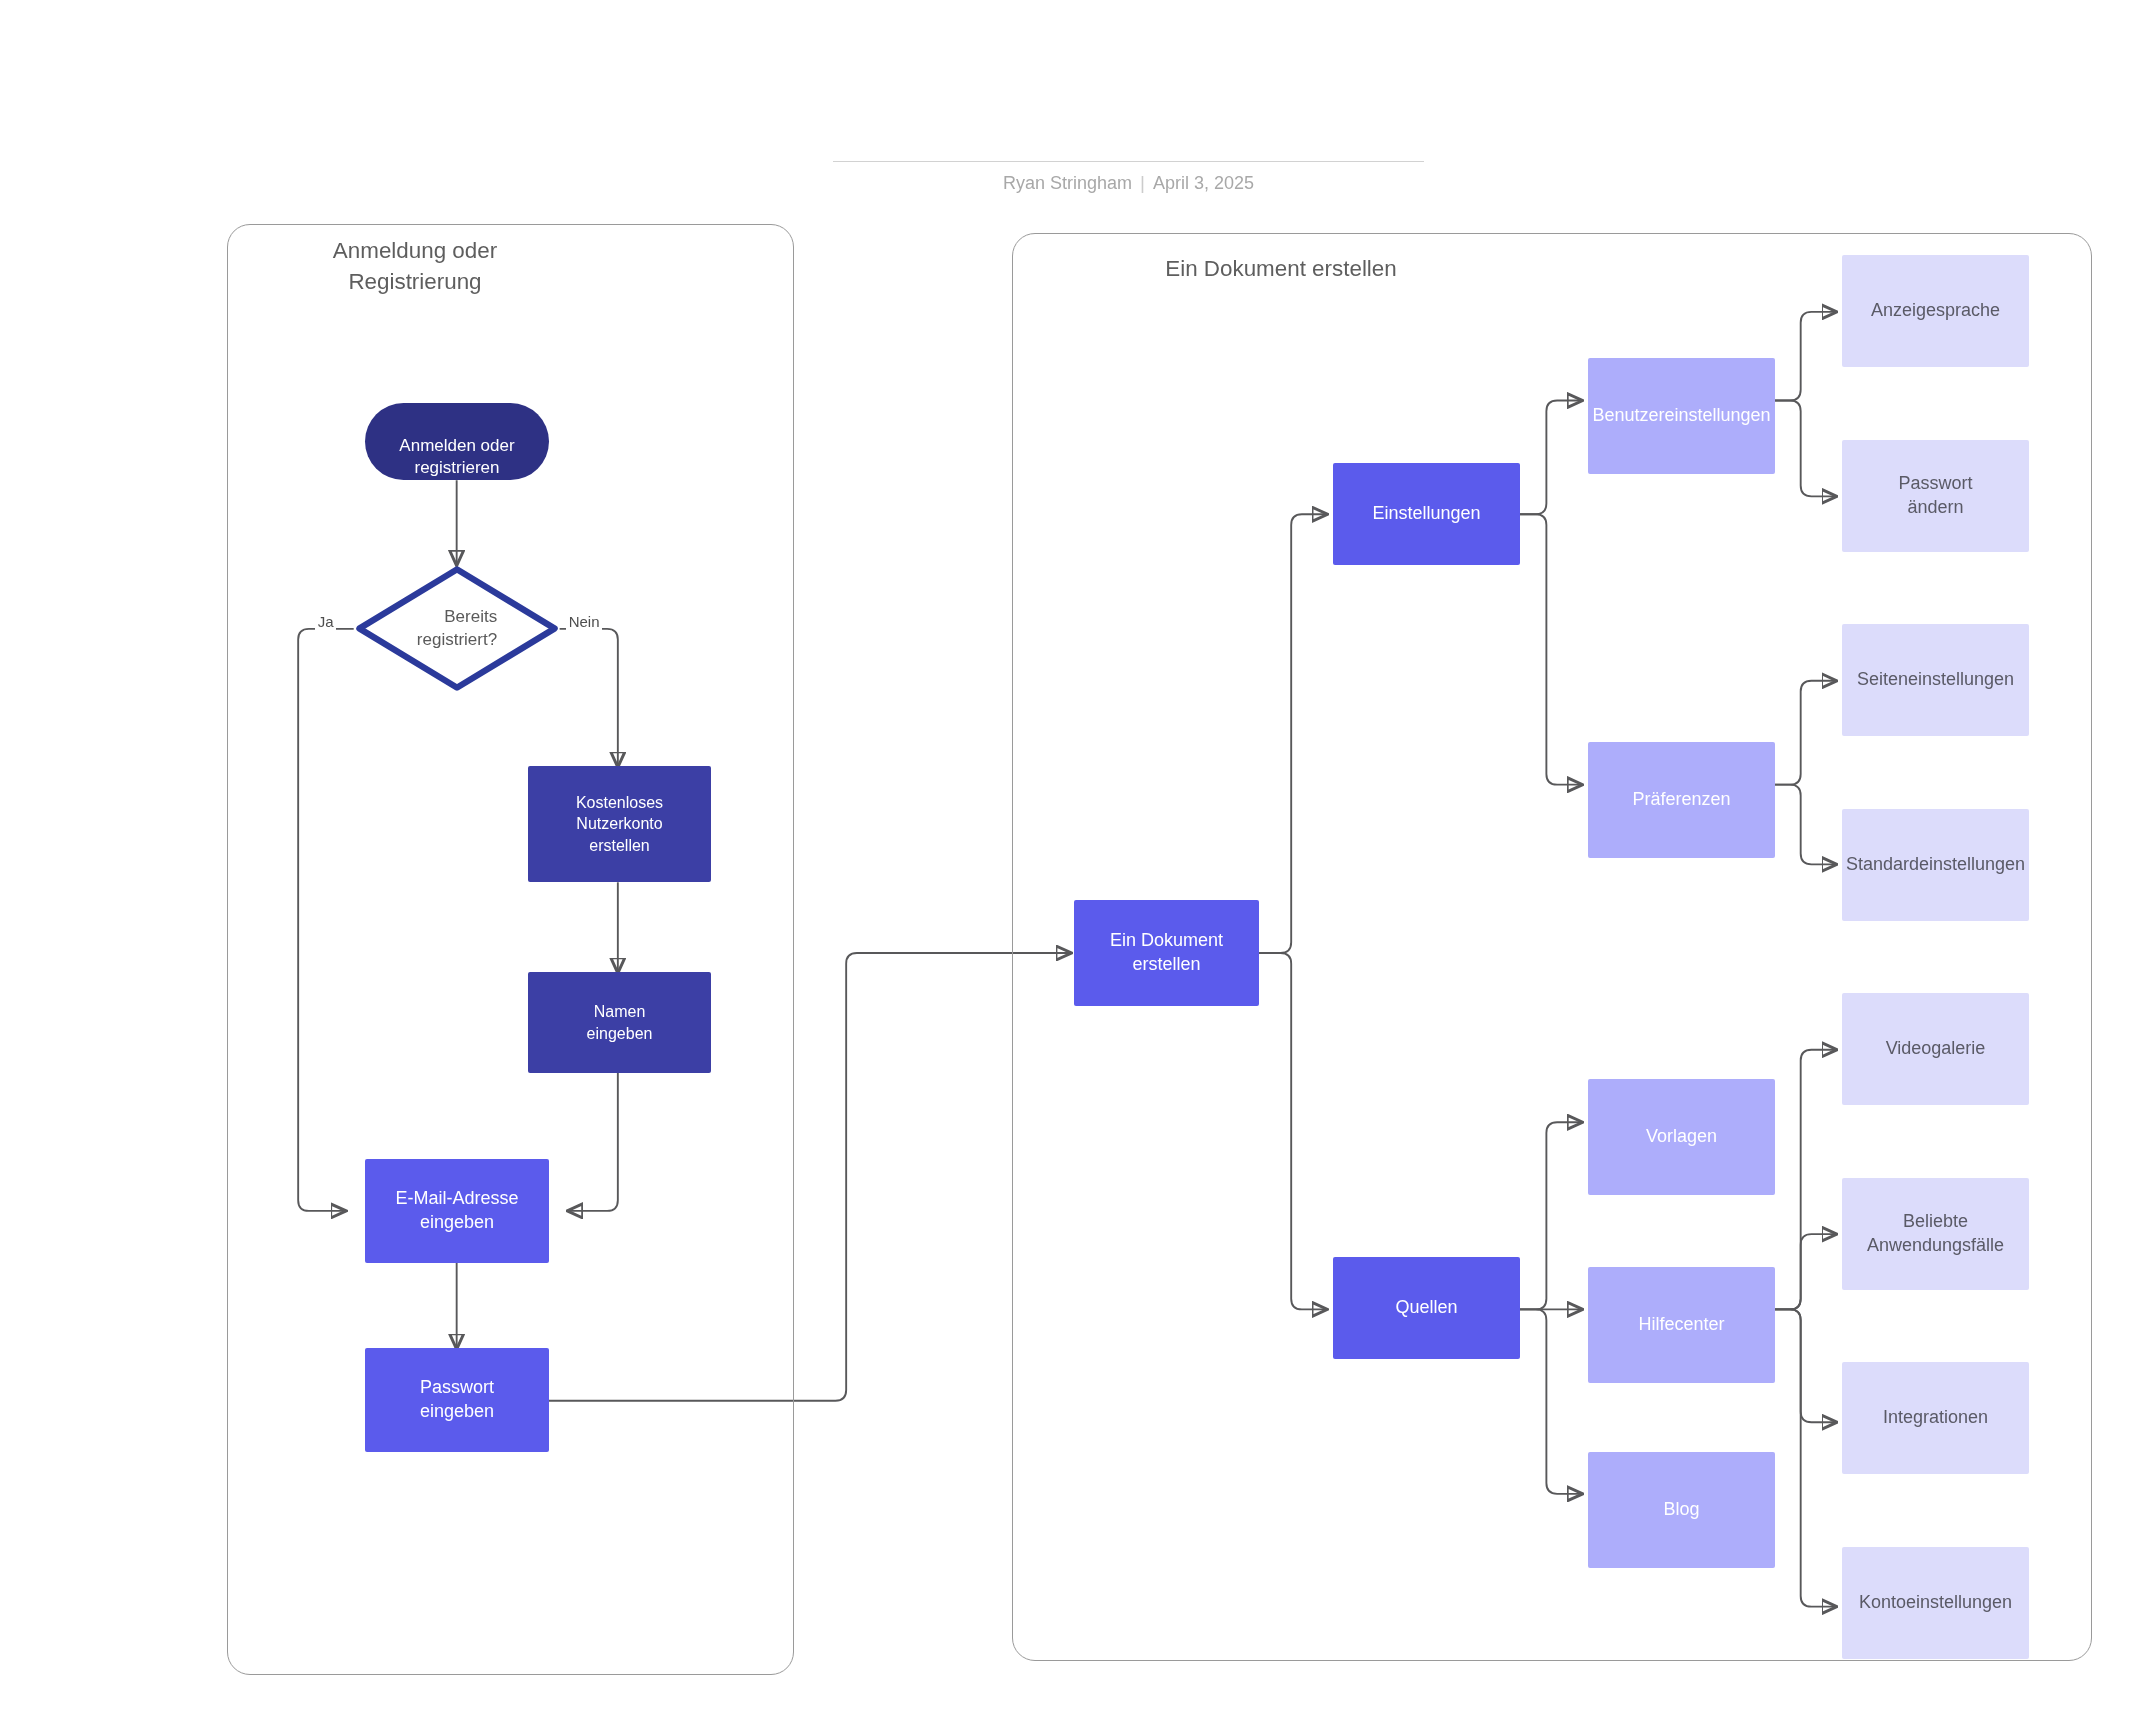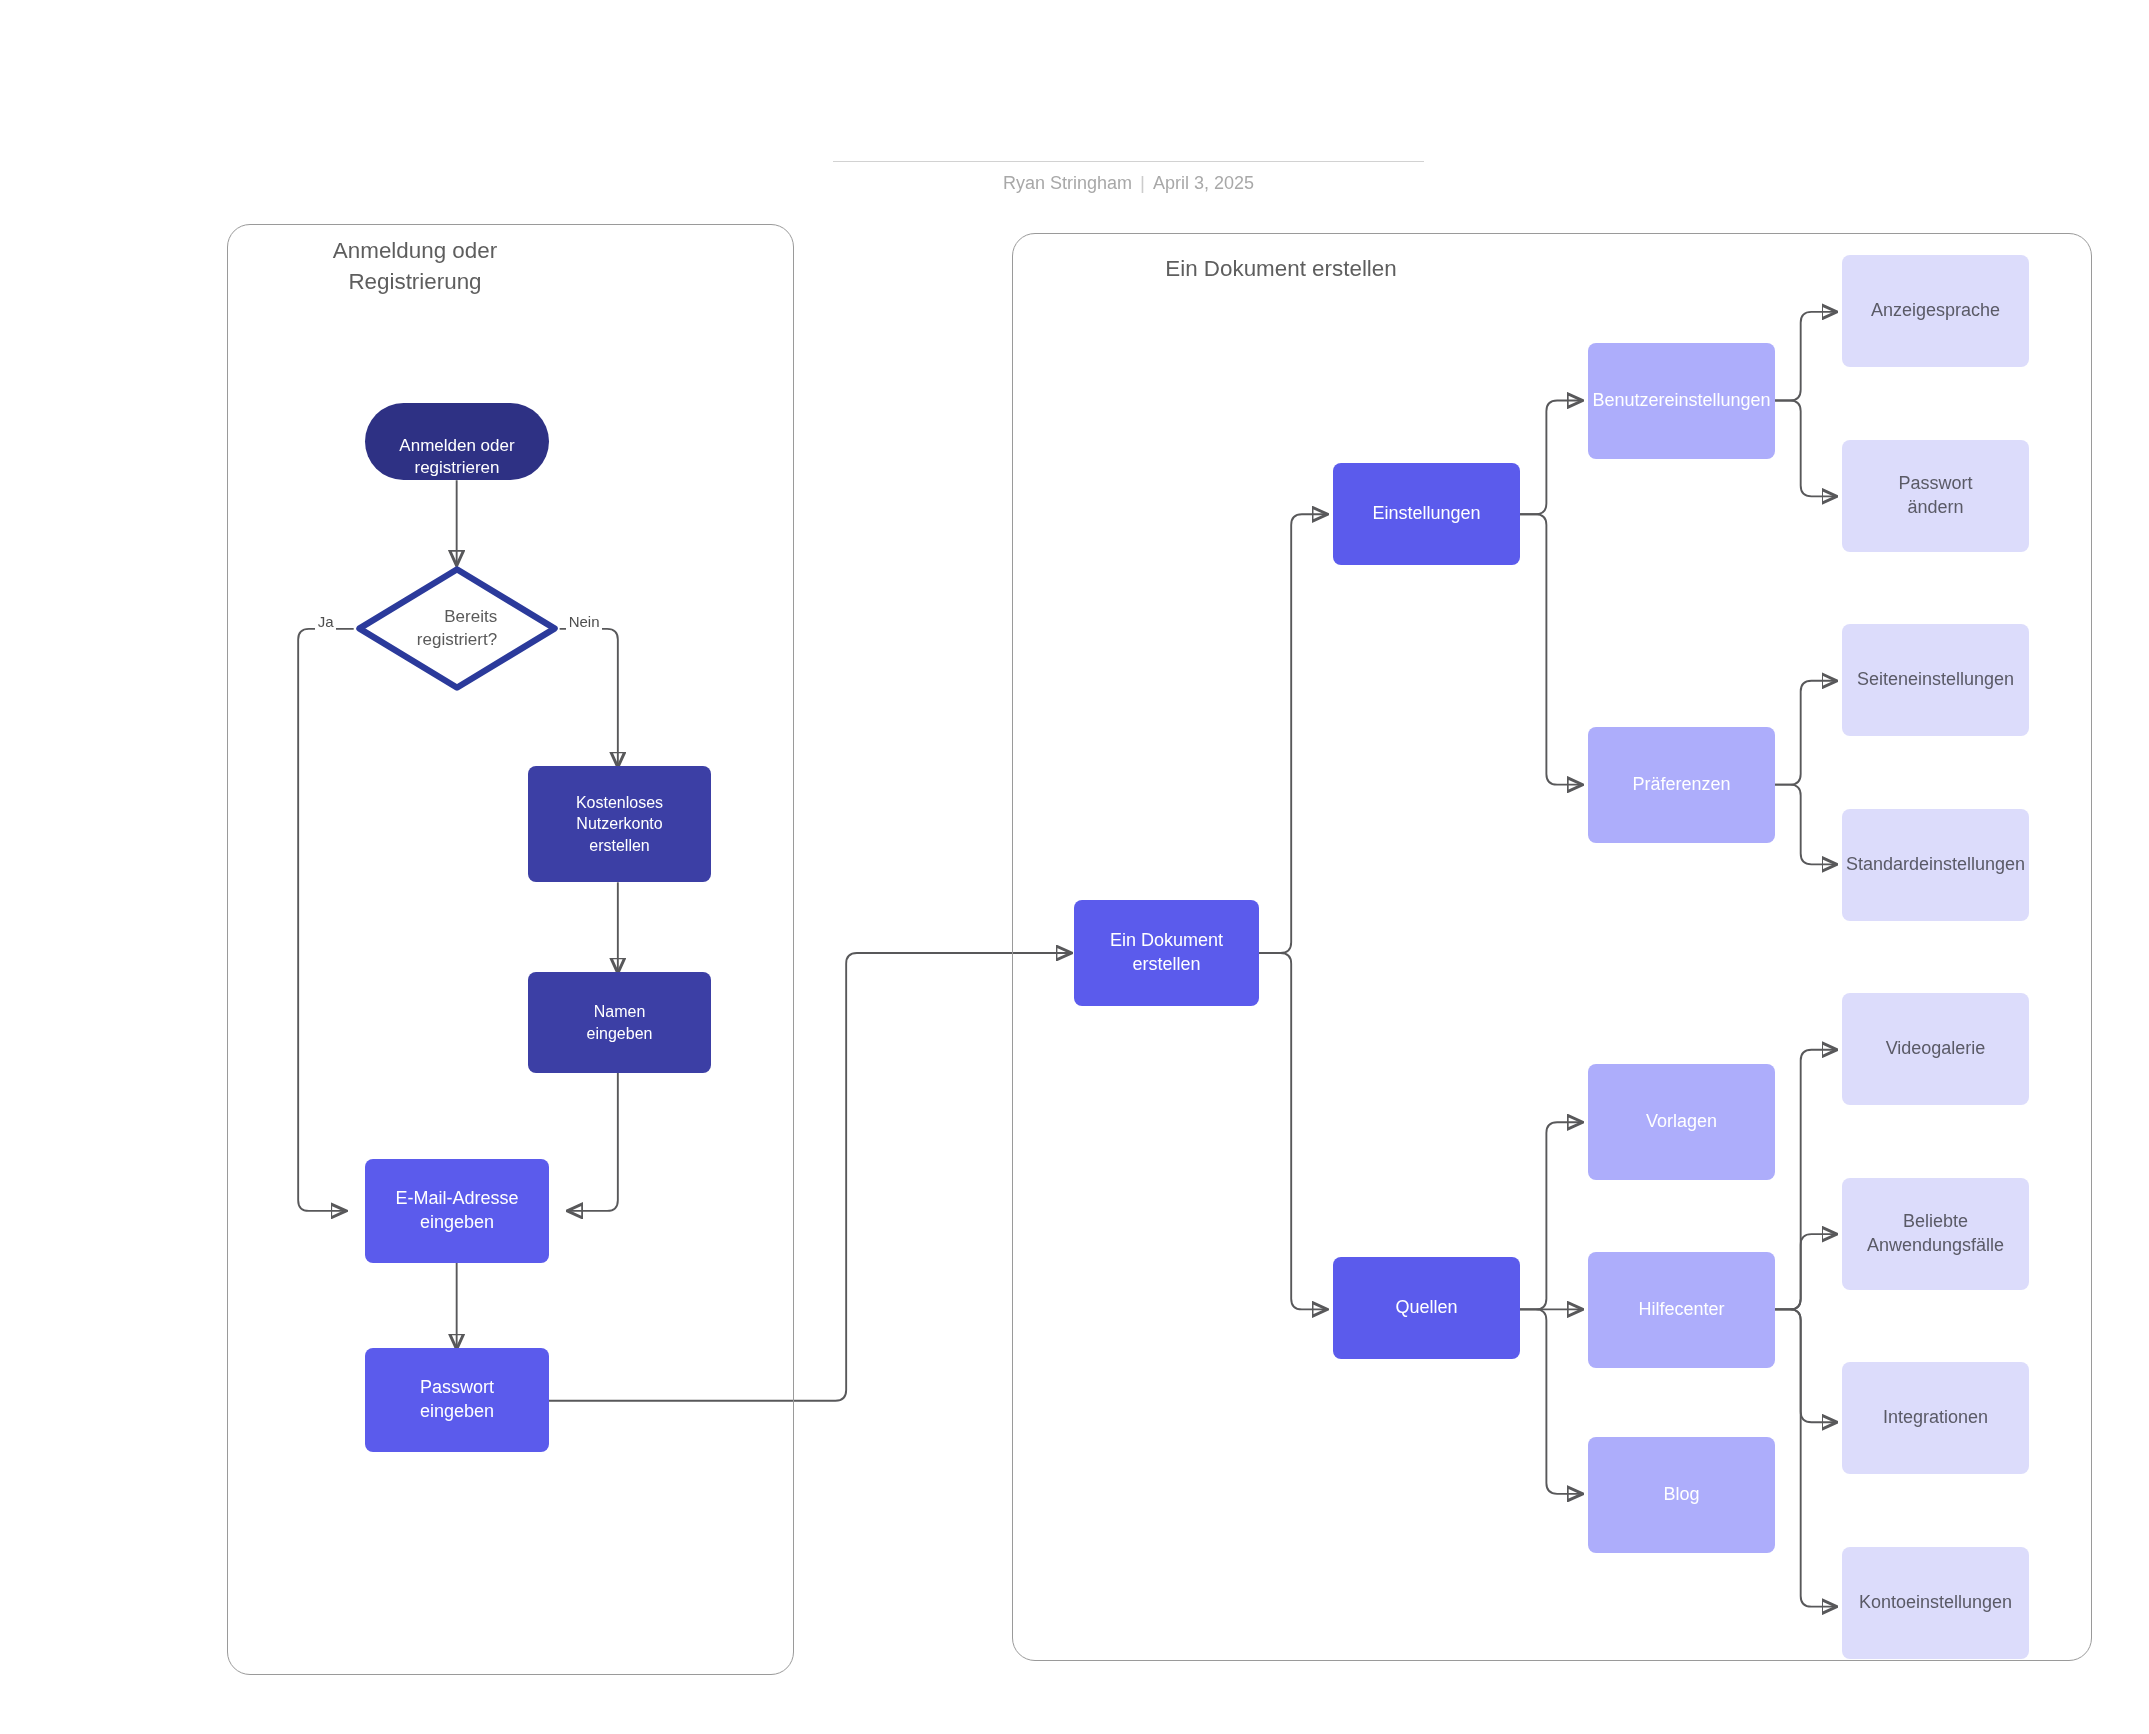--- a/index.html
+++ b/index.html
@@ -80,21 +80,21 @@
   }
 
   
   .node {
     position: absolute;
     box-sizing: border-box;
     display: flex;
     align-items: center;
     justify-content: center;
     text-align: center;
-    border-radius: 8px;
+    border-radius: 2px;
     line-height: 1.33;
     white-space: pre-line;
   }
   .node.terminal {
     border-radius: 895px;
     background: #2e3184;
     color: #ffffff;
     font-size: 17px;
     align-items: flex-end;
   }
@@ -105,20 +105,21 @@
   }
   .node.primary {
     background: #5b5bec;
     color: #ffffff;
     font-size: 18px;
   }
   .node.mid {
     background: #adadfb;
     color: #ffffff;
     font-size: 18px;
+    margin-top: 15px;
   }
   .node.light {
     background: #dcdcfb;
     color: #5a5a66;
     font-size: 18px;
   }
   .node.overflow-label {
     overflow: visible;
   }
   .node.overflow-label > span {

